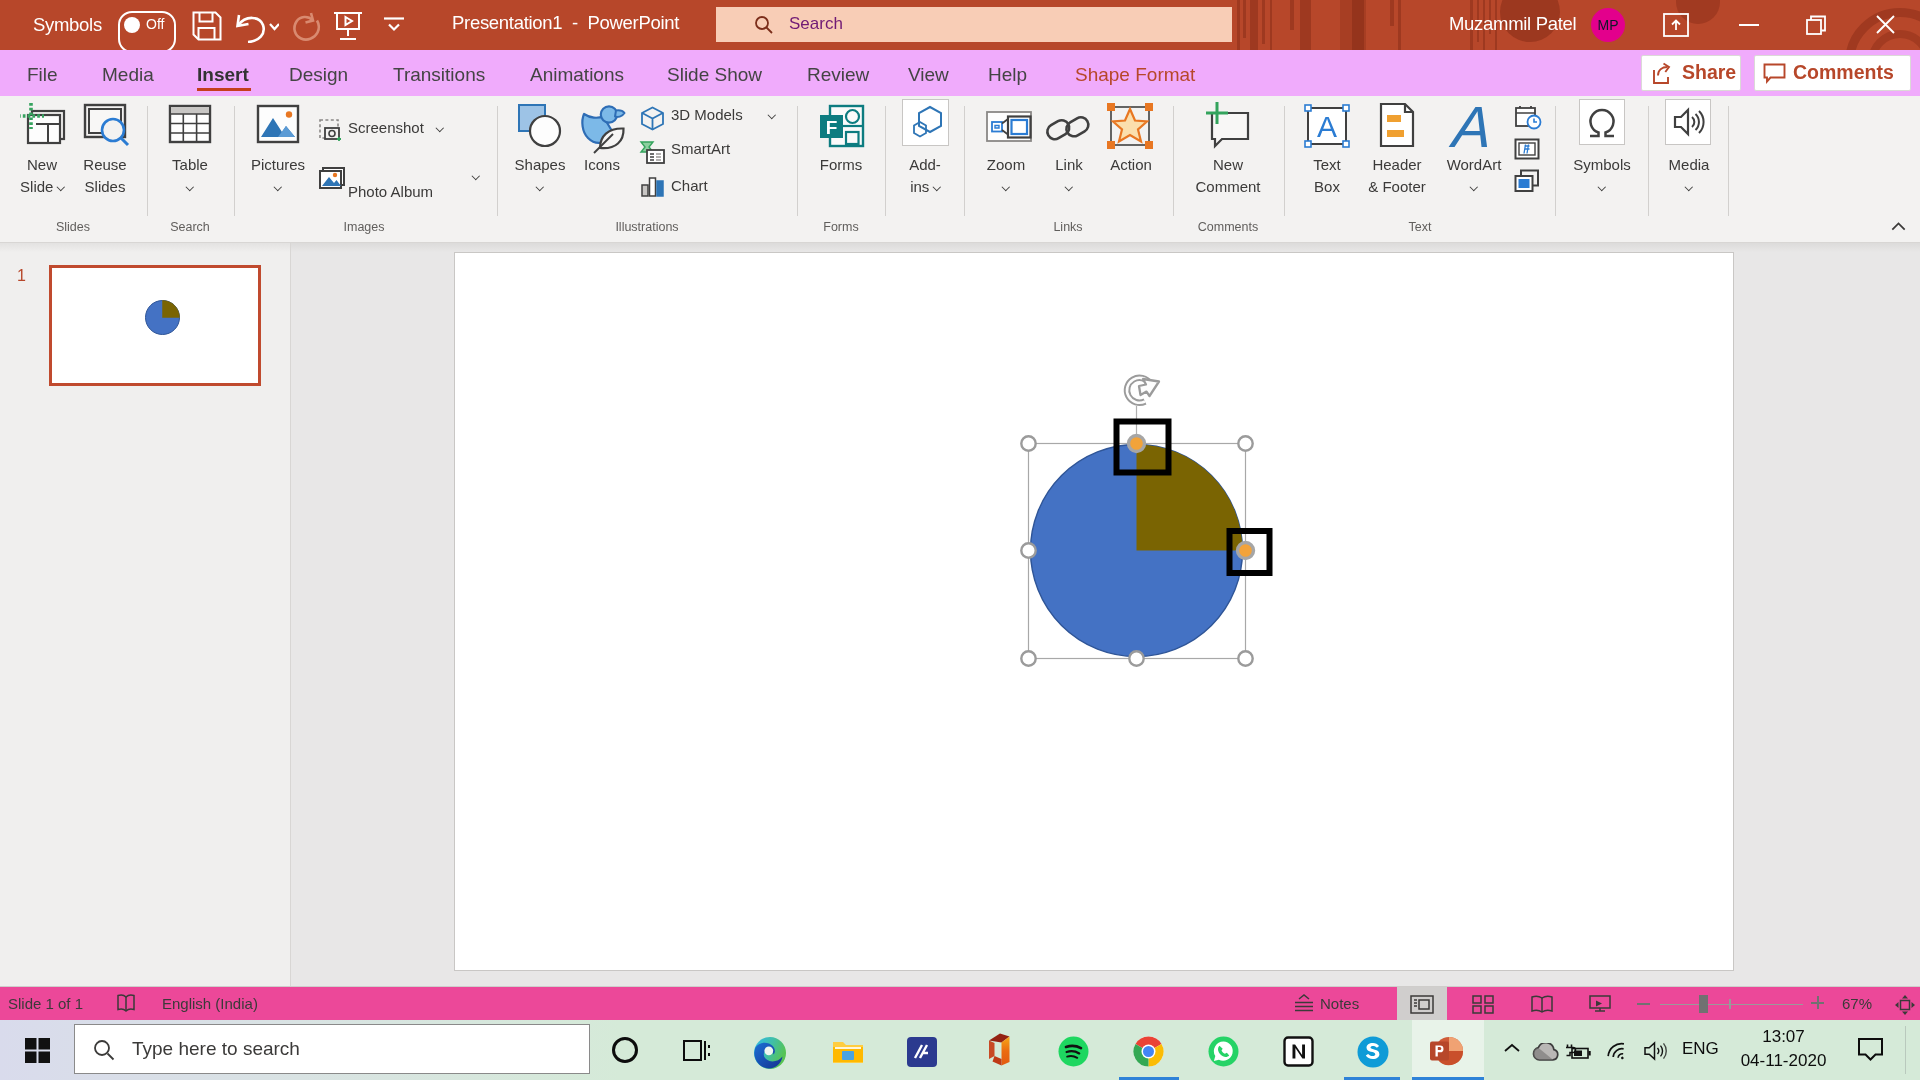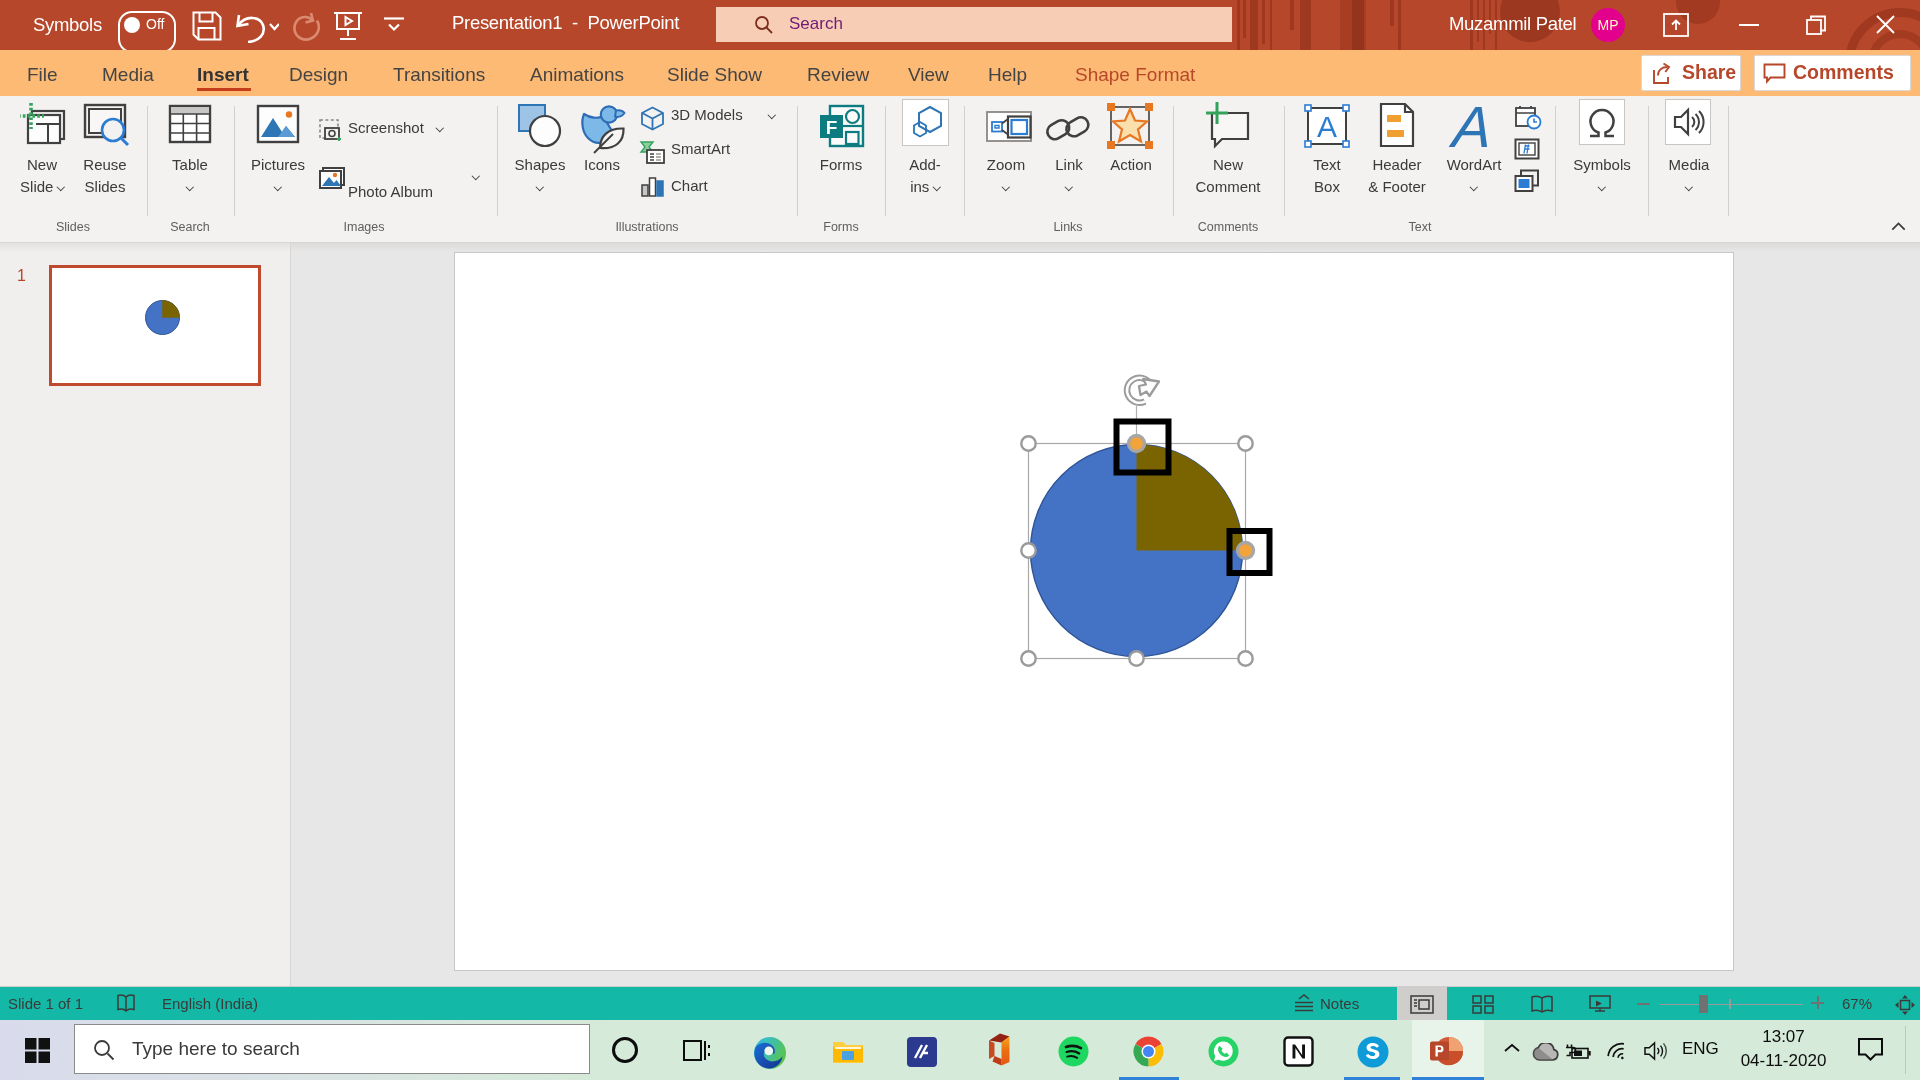--- a/index.html
+++ b/index.html
@@ -14,21 +14,21 @@
 .tbtxt{color:#fff;font-size:18.5px;letter-spacing:-0.3px;}
 #autosave{left:33px;top:14px;}
 #aspill{left:118px;top:11px;width:58px;height:42px;border:2px solid #fff;border-radius:14px;}
 #aspill .knob{position:absolute;left:4px;top:3.5px;width:16px;height:16px;background:#fff;border-radius:50%;}
 #aspill .off{position:absolute;left:26px;top:3px;font-size:14px;color:#fff;}
 #ptitle{left:452px;top:12px;}
 #tbsearch{position:absolute;left:716px;top:7px;width:516px;height:35px;background:#f8cdb6;}
 #tbsearch svg{position:absolute;left:38px;top:8px;}
 #tbsearch .stxt{position:absolute;left:73px;top:7px;color:#701a75;font-size:17px;}
 #uname{left:1449px;top:13px;}
-#mpcircle{left:1591px;top:8px;width:34px;height:34px;border-radius:50%;background:#e3008c;color:#fef9c3;font-size:14px;text-align:center;line-height:34px;}
+#mpcircle{left:1591px;top:8px;width:34px;height:34px;border-radius:50%;background:#e3008c;color:#0f172a;font-size:14px;text-align:center;line-height:34px;}
 .qat{position:absolute;top:11px;}
 
 
 .sep{position:absolute;top:10px;width:1px;height:110px;background:#d2d0ce;}
 .glabel{position:absolute;top:124px;font-size:12.5px;color:#605e5c;width:160px;text-align:center;}
 .blabel{position:absolute;font-size:15px;color:#3b3a39;text-align:center;line-height:22px;white-space:nowrap;}
 .rowlabel{position:absolute;font-size:15px;color:#3b3a39;white-space:nowrap;}
 .chev{display:inline-block;width:5.5px;height:5.5px;border-right:1.6px solid #3b3a39;border-bottom:1.6px solid #3b3a39;transform:rotate(45deg);vertical-align:2.5px;margin-left:5px;}
 .chevd{position:absolute;width:5.5px;height:5.5px;border-right:1.6px solid #3b3a39;border-bottom:1.6px solid #3b3a39;transform:rotate(45deg);}
 </style>
@@ -116,21 +116,21 @@
   <svg class="abs" style="left:1806px;top:15px" width="20" height="20" viewBox="0 0 20 20" fill="none" stroke="#fff" stroke-width="1.8">
     <rect x="1" y="5" width="14" height="14"></rect>
         <path d="M5 5 v-3.5 h14 v14 h-3.5"></path>
   </svg>
 
   <svg class="abs" style="left:1875px;top:14px" width="21" height="21" viewBox="0 0 21 21" stroke="#fff" stroke-width="1.9">
     <path d="M2 2 L19 19 M19 2 L2 19"></path>
   </svg>
 </div>
 
-<div id="tabrow" class="abs" style="left:0;top:50px;width:1920px;height:46px;background:#fdba74;font-size:19px;color:#444;">
+<div id="tabrow" class="abs" style="left:0;top:50px;width:1920px;height:46px;background:#f0abfc;font-size:19px;color:#444;">
   <div class="abs" style="left:27px;top:14px;">File</div>
   <div class="abs" style="left:102px;top:14px;">Media</div>
   <div class="abs" style="left:197px;top:14px;font-weight:bold;color:#333;">Insert</div>
   <div class="abs" style="left:197px;top:38px;width:54px;height:3px;background:#c43e1c;"></div>
   <div class="abs" style="left:289px;top:14px;">Design</div>
   <div class="abs" style="left:393px;top:14px;">Transitions</div>
   <div class="abs" style="left:530px;top:14px;">Animations</div>
   <div class="abs" style="left:667px;top:14px;">Slide Show</div>
   <div class="abs" style="left:807px;top:14px;">Review</div>
   <div class="abs" style="left:908px;top:14px;">View</div>
@@ -429,21 +429,21 @@
     <g fill="#f2a33a" stroke="#a6a6a6" stroke-width="3.4">
       <circle cx="186.5" cy="100.5" r="8"></circle>
       <circle cx="295.5" cy="207.5" r="8"></circle>
     </g>
 
     <rect x="166.5" y="78.5" width="52" height="51" fill="none" stroke="#000" stroke-width="6"></rect>
     <rect x="279.5" y="188" width="40" height="42" fill="none" stroke="#000" stroke-width="6"></rect>
   </svg>
 </div>
 
-<div id="statusbar" class="abs" style="left:0;top:986px;width:1920px;height:34px;background:#14b8a6;border-top:1px solid #cfcdcb;color:#3b3a39;font-size:15px;">
+<div id="statusbar" class="abs" style="left:0;top:986px;width:1920px;height:34px;background:#ec4899;border-top:1px solid #cfcdcb;color:#3b3a39;font-size:15px;">
   <div class="abs" style="left:8px;top:8px;">Slide 1 of 1</div>
   <svg class="abs" style="left:115px;top:6px" width="22" height="22" viewBox="0 0 22 22" fill="none" stroke="#3b3a39" stroke-width="1.5">
     <path d="M11 4 c-2 -2 -5 -2.5 -8 -1.5 v14 c3 -1 6 -0.5 8 1.5 c2 -2 5 -2.5 8 -1.5 v-14 c-3 -1 -6 -0.5 -8 1.5 z"></path>
     <path d="M11 4 v14"></path>
   </svg>
   <div class="abs" style="left:162px;top:8px;">English (India)</div>
 
   <svg class="abs" style="left:1293px;top:6px" width="22" height="22" viewBox="0 0 22 22" stroke="#3b3a39" fill="none" stroke-width="1.5">
     <path d="M6 6 L11 2 L16 6" fill="none"></path>
     <path d="M2 9.5 h18 M2 13.5 h18 M2 17.5 h18"></path>

